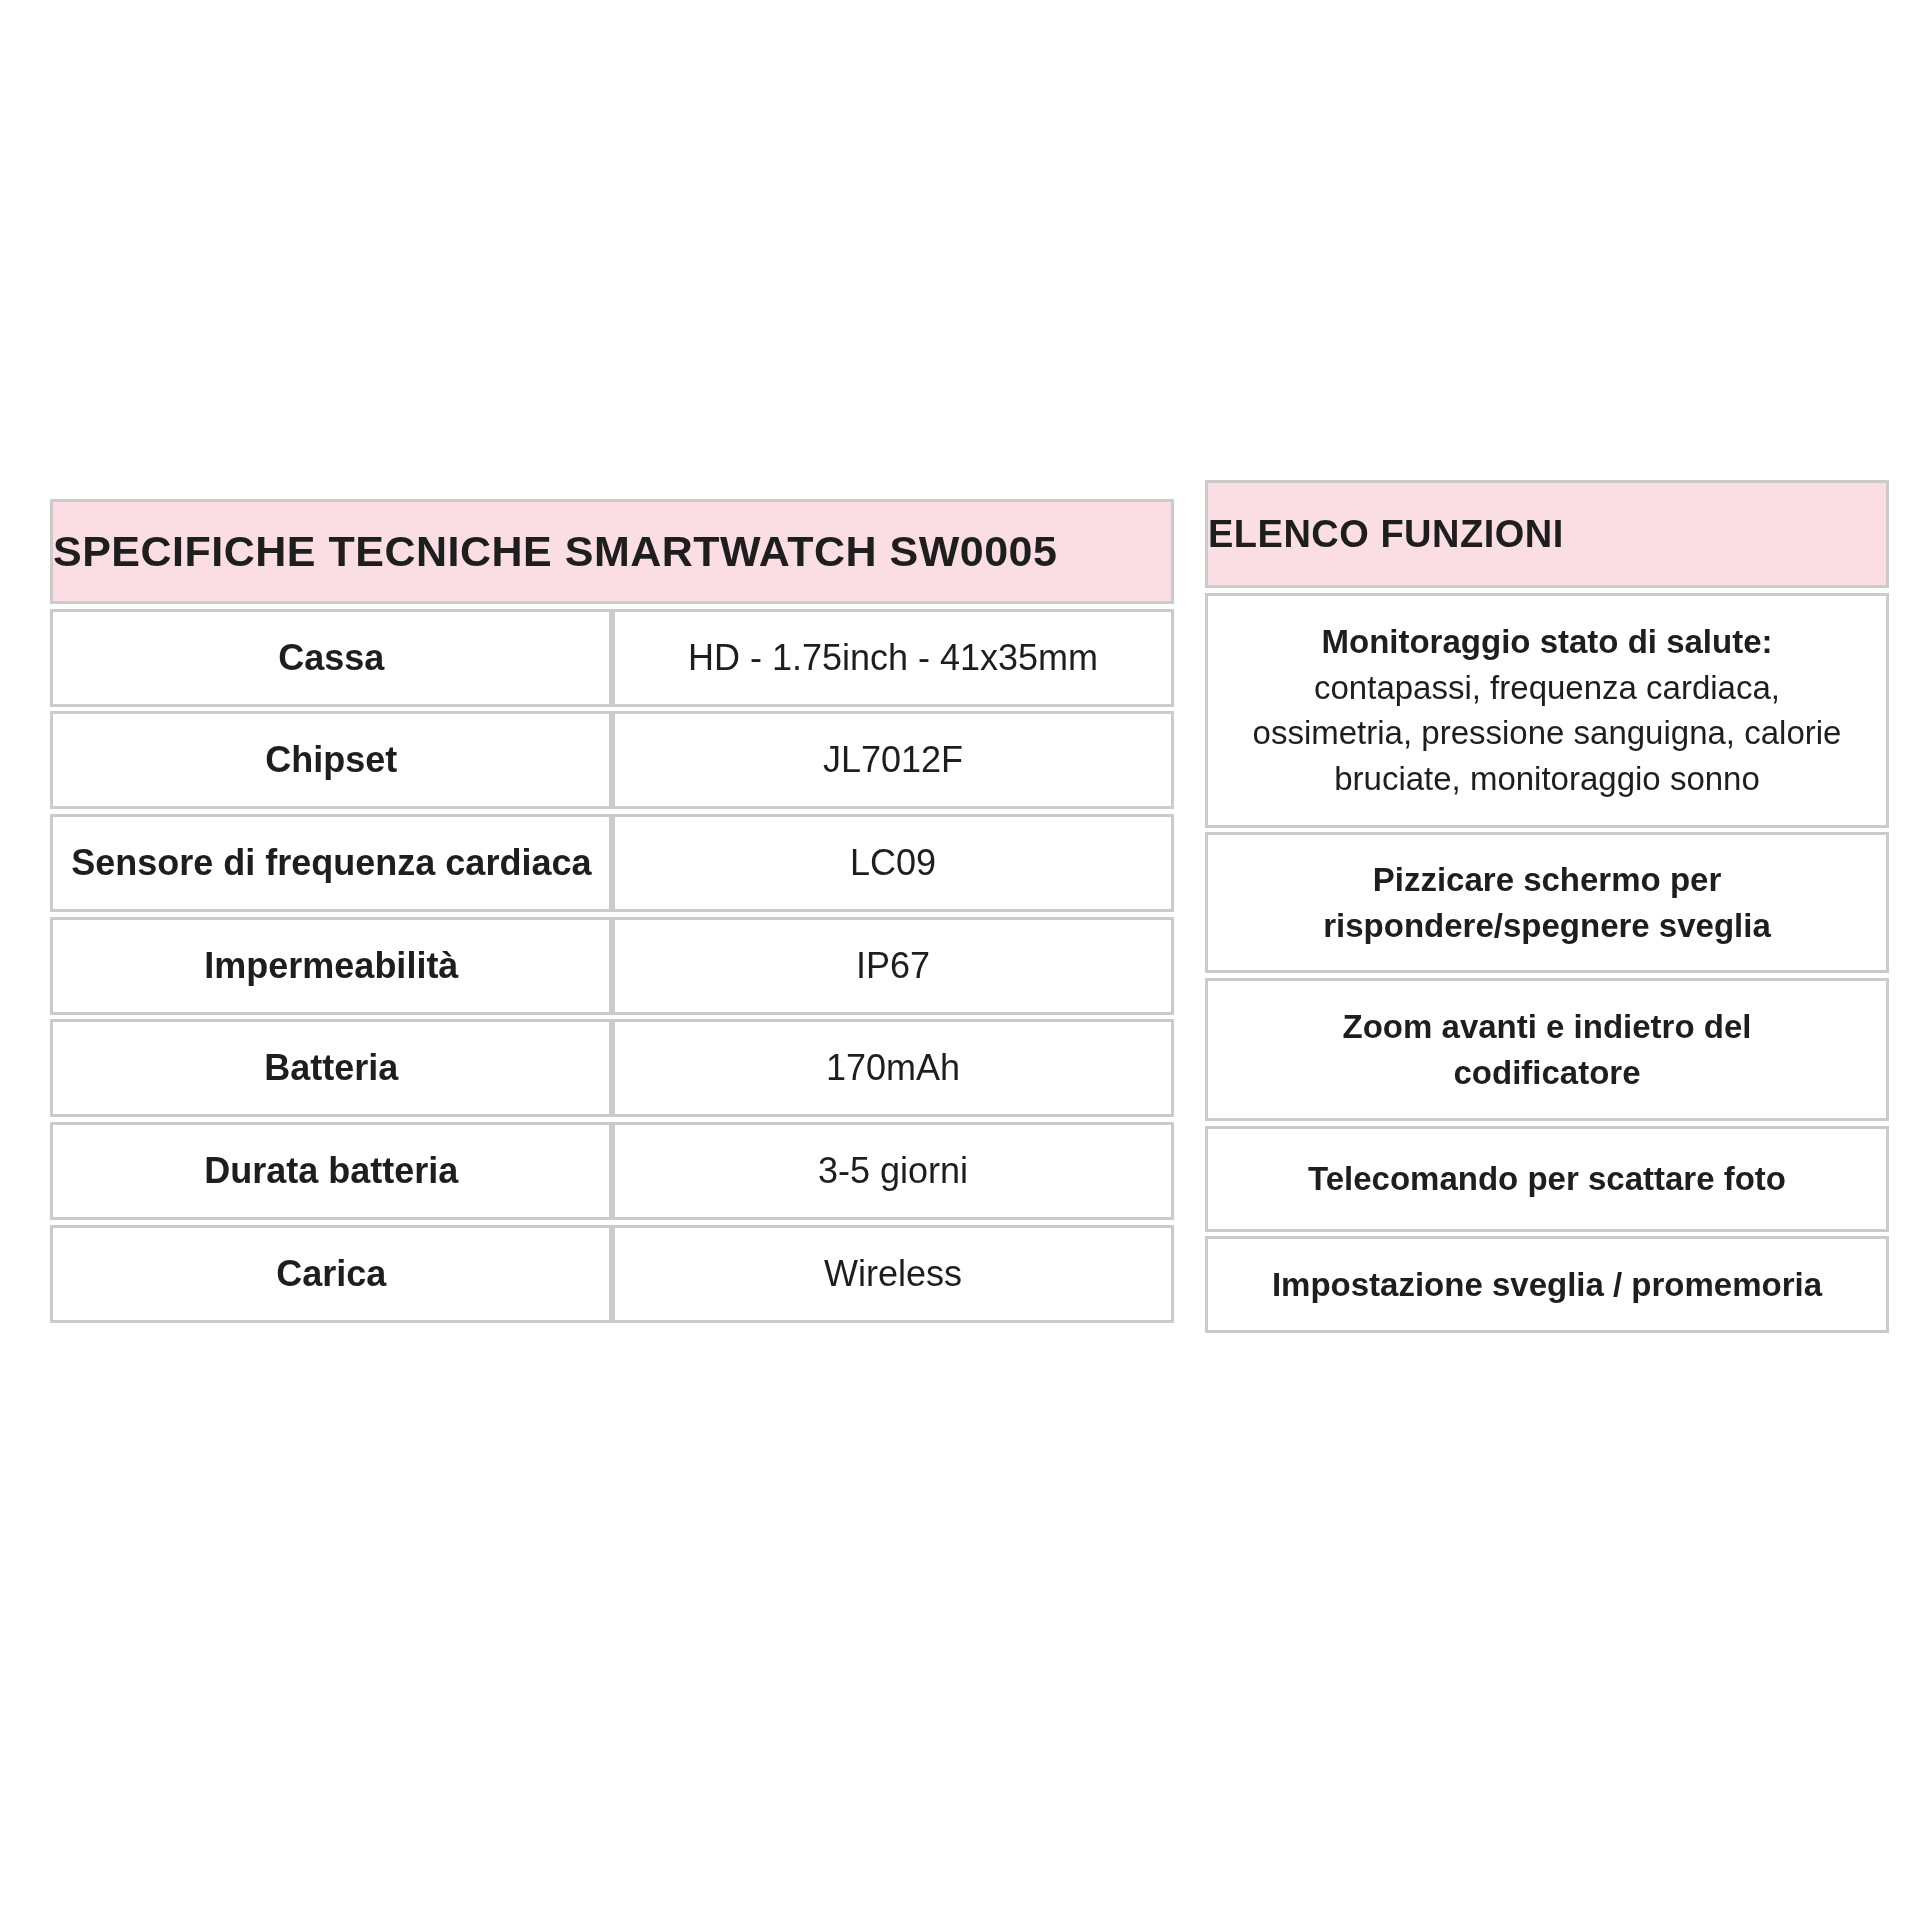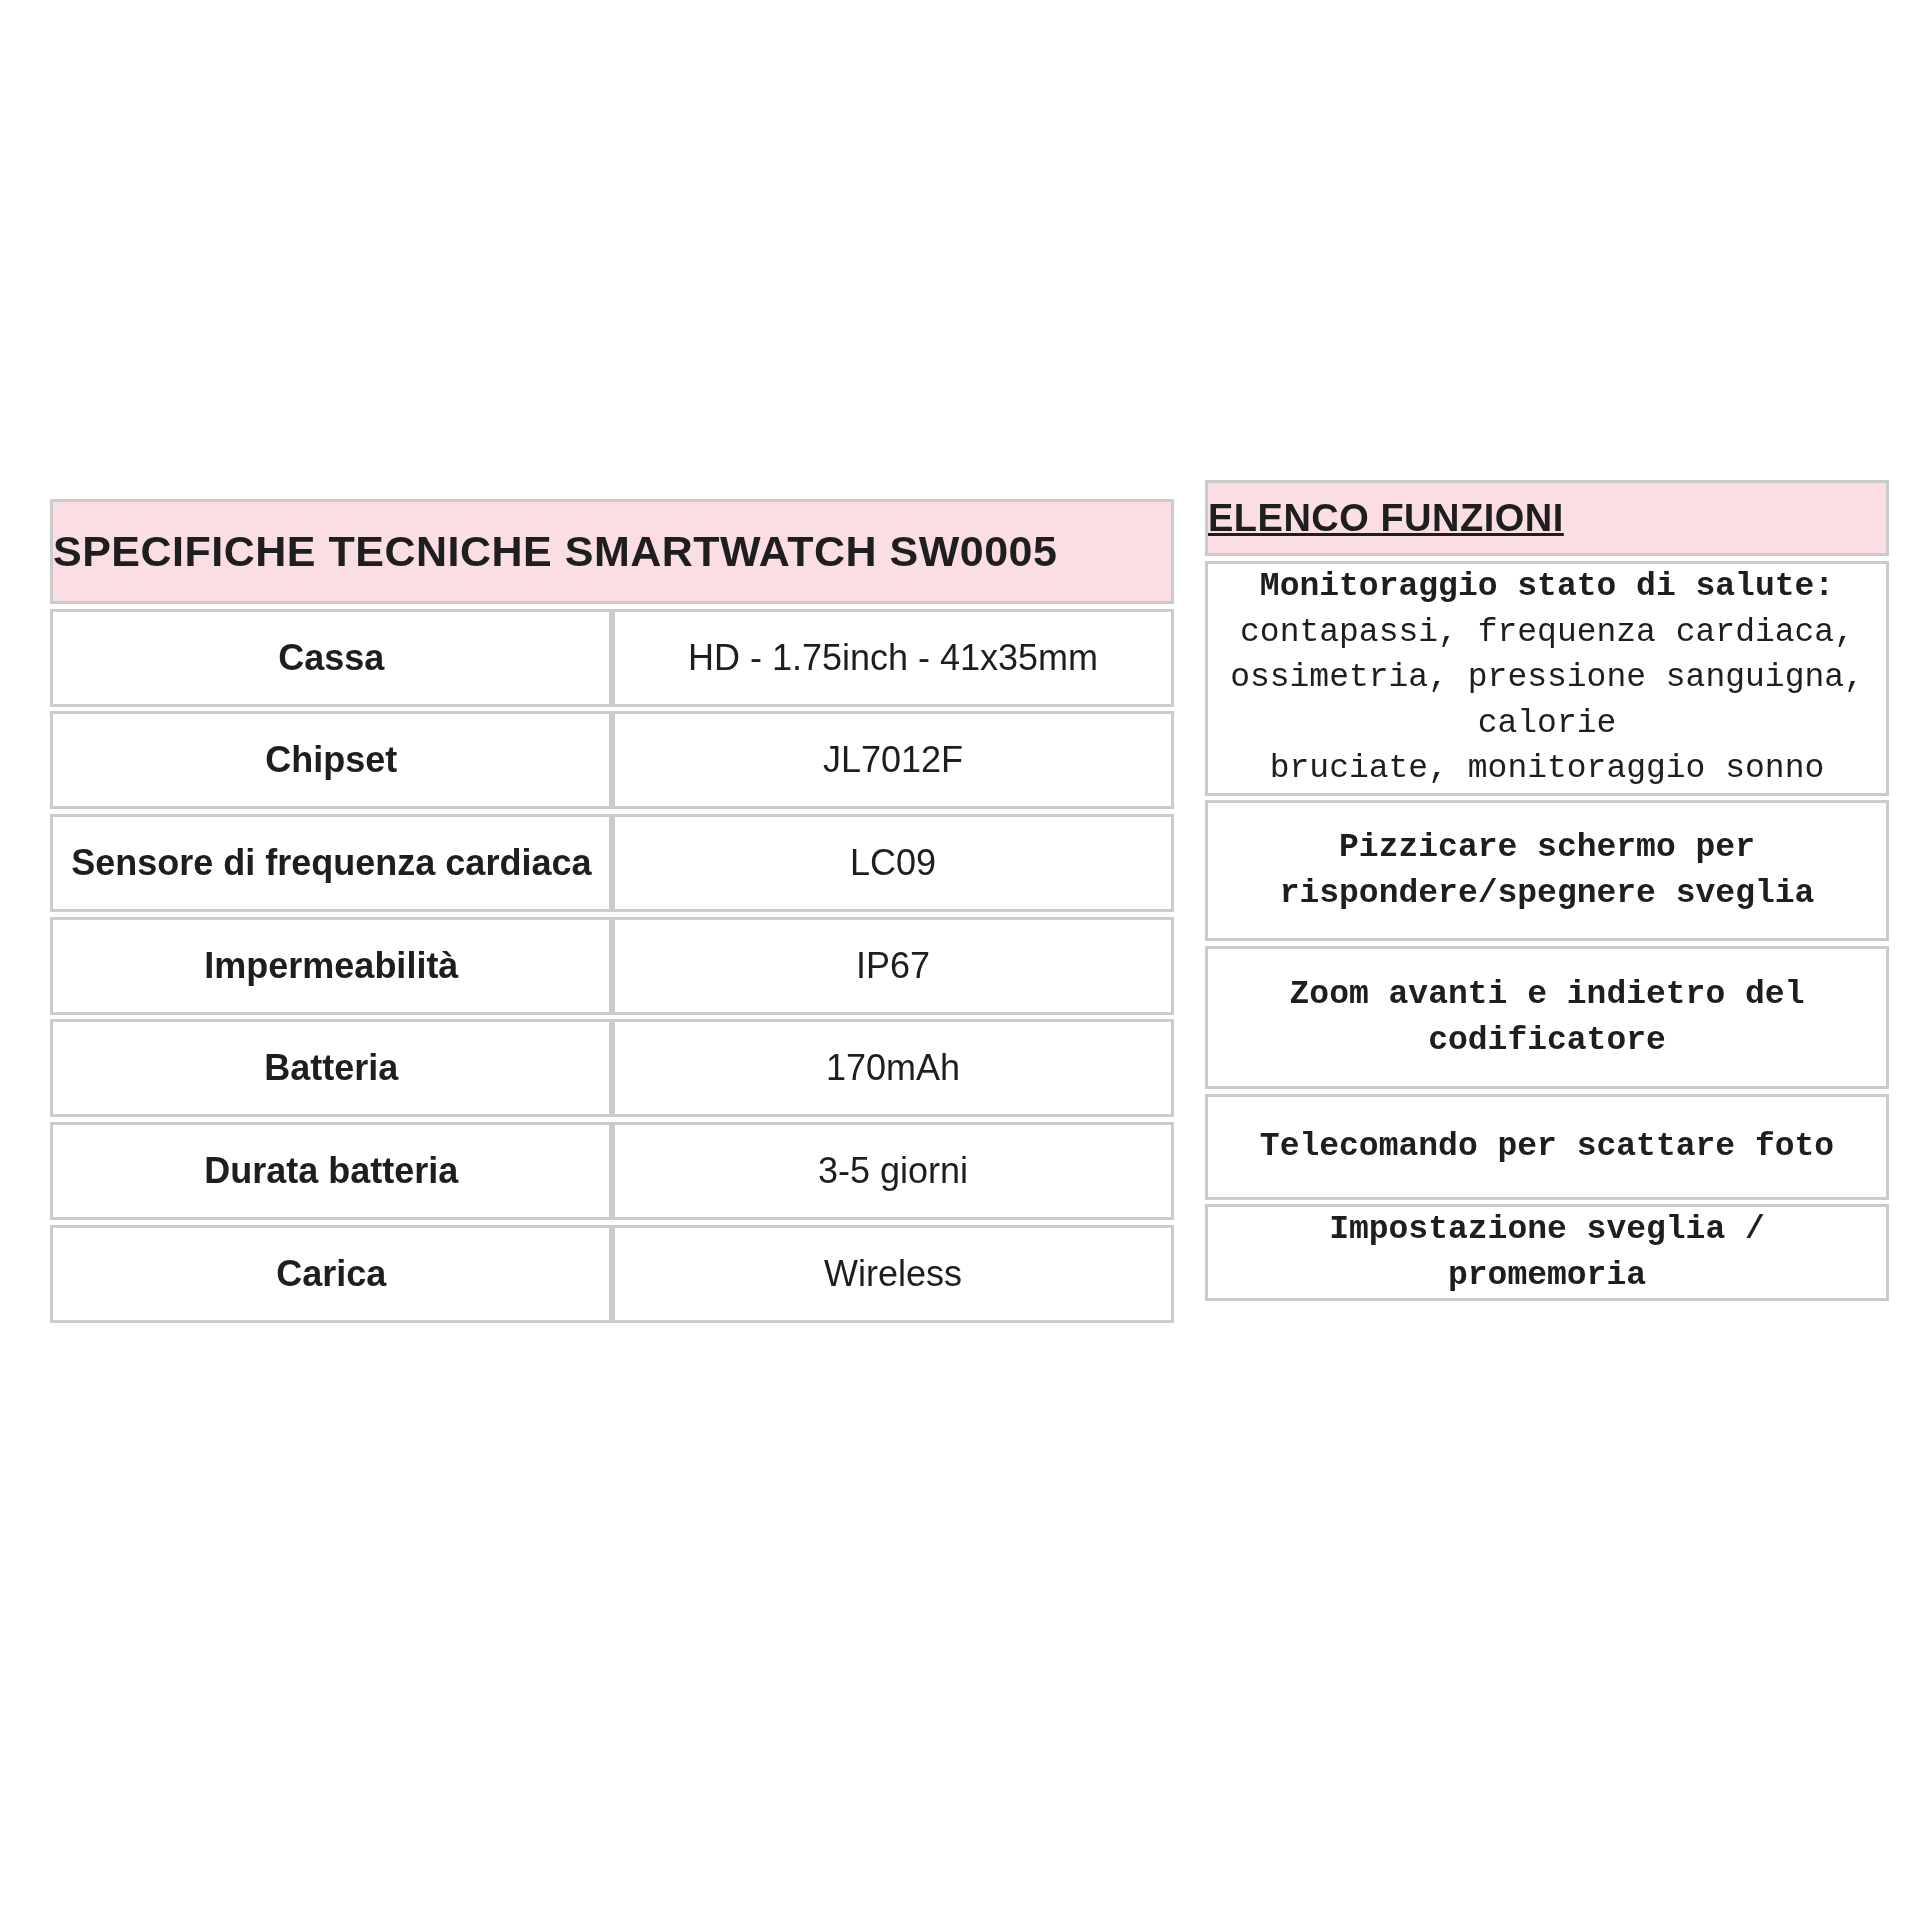--- a/index.html
+++ b/index.html
@@ -44,35 +44,34 @@
     align-items: center;
     justify-content: center;
     text-align: center;
     font-size: 36px;
     padding: 0 11.3px;
   }
   .cell.lab { font-weight: 700; padding-left: 12px; }
   .cell.val { font-weight: 400; }
 
   #fn-table { left: 1205px; top: 480px; width: 684px; }
-  #fn-table .thead { height: 76px; font-size: 38px; letter-spacing: 0.5px; text-decoration: underline; }
+  #fn-table .thead { height: 108px; font-size: 38px; letter-spacing: 0.5px; }
   .frow {
     border: 3.8px solid var(--border_gray, #cbcbcb);
     box-sizing: border-box;
     background: #ffffff;
     display: flex;
     flex-direction: column;
     align-items: center;
     justify-content: center;
     text-align: center;
     font-size: 33px;
     line-height: 1.38;
     padding: 0 13px;
     white-space: pre-line;
-    font-family: Liberation Mono, monospace;
   }
   .frow .fn-lead { font-weight: 700; white-space: pre-line; }
   .frow .fn-body { font-weight: 400; white-space: pre-line; }
   .frow.bold-row { font-weight: 700; }
 </style>
 </head>
 <body style="background: rgb(255, 255, 255);">
 
 <section class="tbl" id="spec-table">
   <header class="thead">

